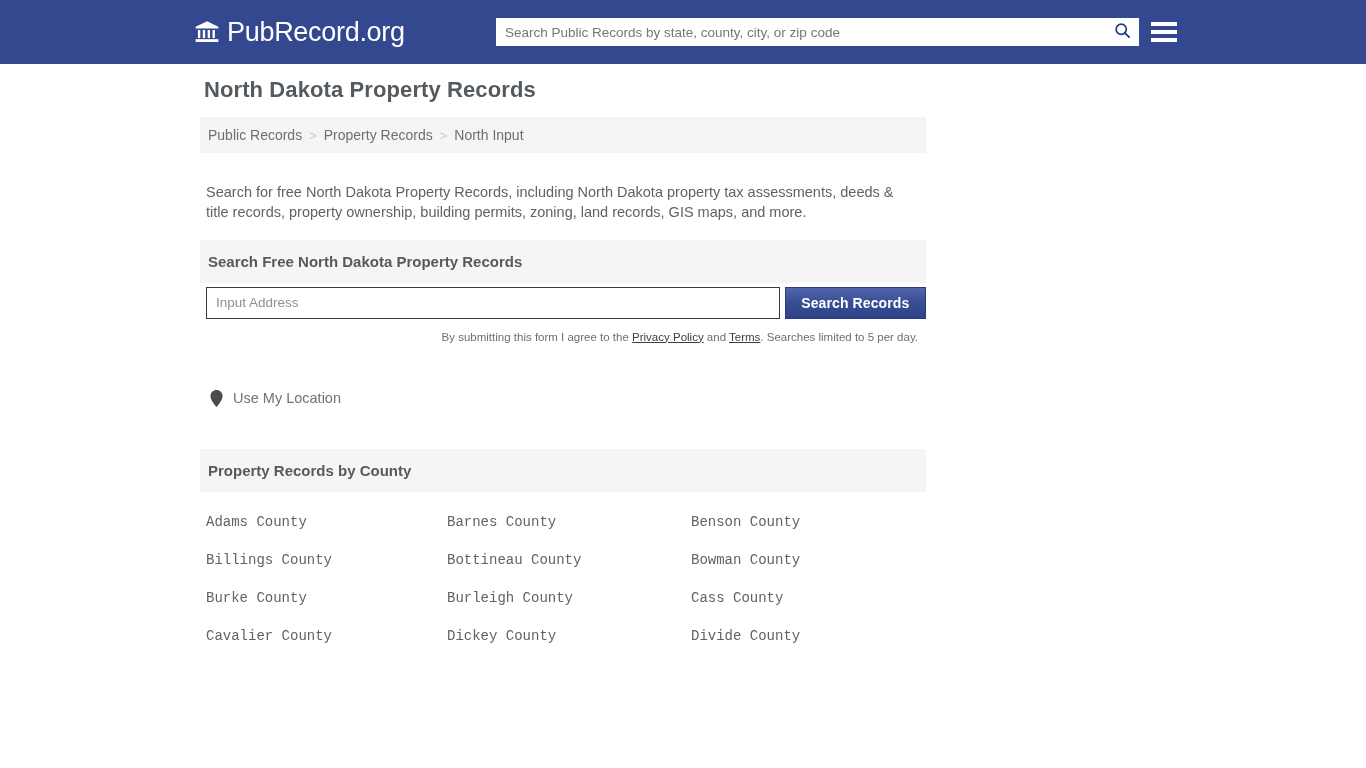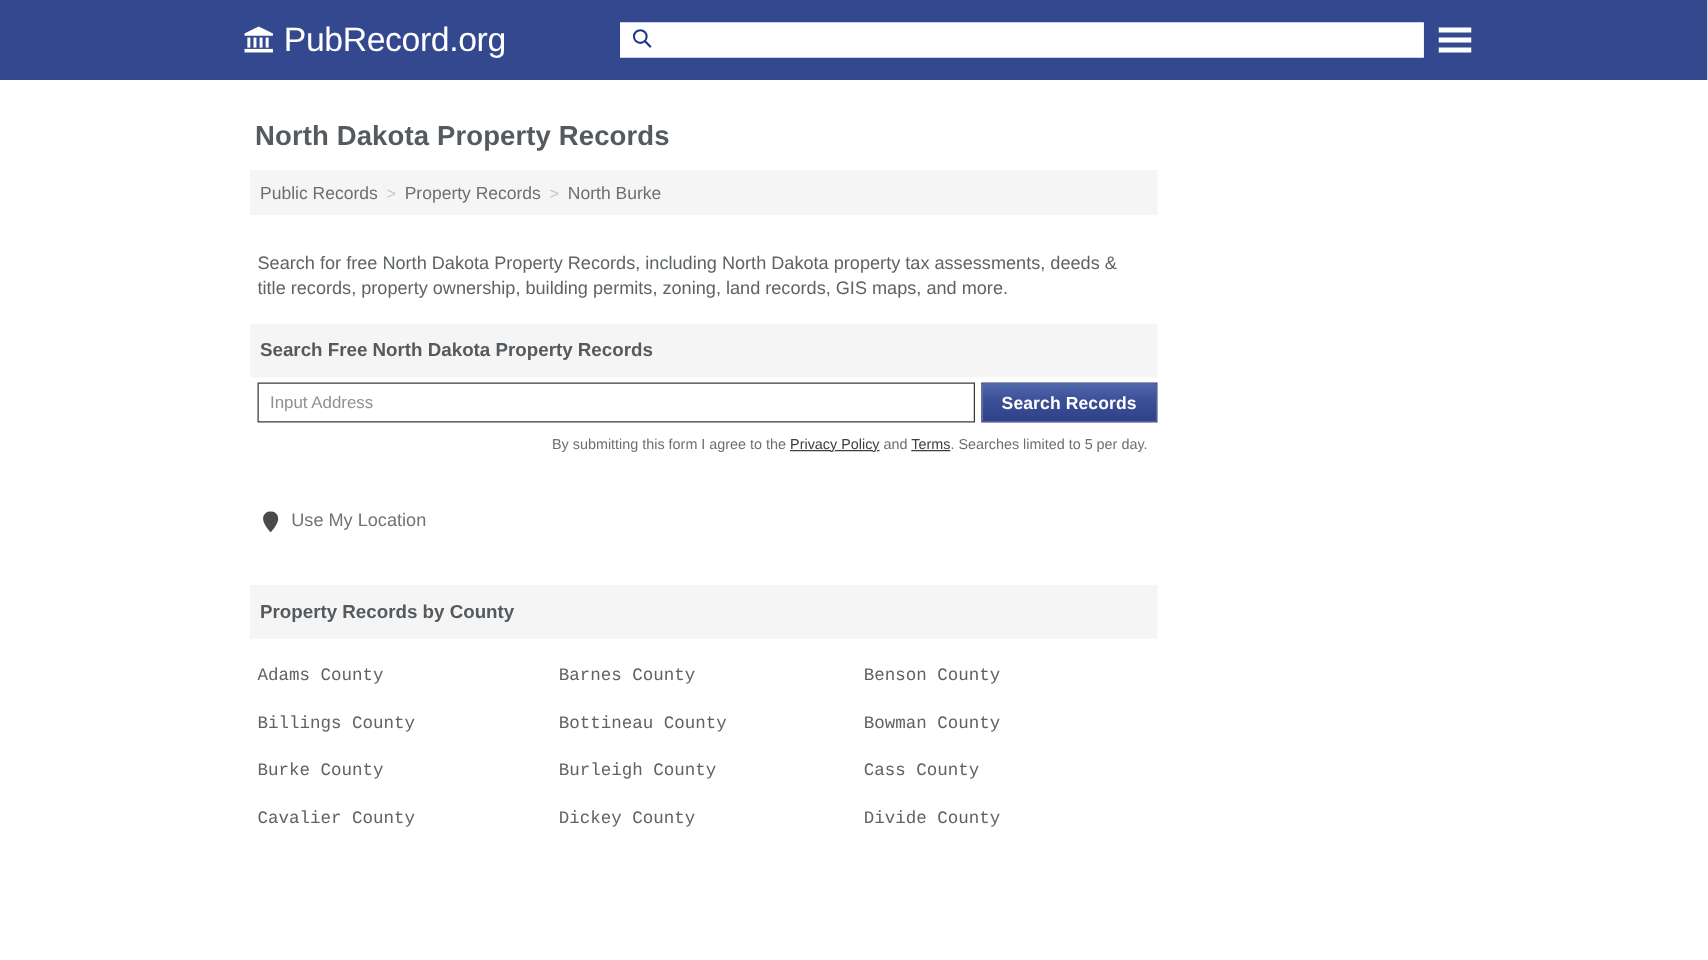--- a/index.html
+++ b/index.html
@@ -86,21 +86,21 @@
     height: 4px;
     width: 26px;
     background: #ffffff;
   }
 
   
   .wrap {
     width: 726px;
     margin: 0 auto;
     margin-left: 200px;
-    padding-top: 32px;
+    padding-top: 13px;
   }
   h1.page-title {
     font-size: 22px;
     font-weight: bold;
     color: #555a5e;
     margin: 0 0 14px 0;
     padding-left: 4px;
     letter-spacing: 0.1px;
   }
   .breadcrumb {
@@ -228,20 +228,21 @@
         <rect x="8.1" y="10.2" width="2.2" height="7.4" fill="#ffffff"></rect>
         <rect x="12.6" y="10.2" width="2.2" height="7.4" fill="#ffffff"></rect>
         <rect x="17.1" y="10.2" width="2.2" height="7.4" fill="#ffffff"></rect>
         <rect x="1.5" y="18.6" width="21" height="2.6" fill="#ffffff"></rect>
       </svg>
     </span>
     <span class="brand-text">PubRecord.org</span>
   </a>
 
   <div class="header-search">
+    <input class="header-search-input" type="text" placeholder="Search Public Records by state, county, city, or zip code" style="">
     <button class="header-search-btn">
       <span>
         <svg viewBox="0 0 24 24" width="19" height="19" aria-hidden="true">
           <circle cx="10.4" cy="10.4" r="6.4" fill="none" stroke="#1b3a85" stroke-width="2.1"></circle>
           <line x1="15.2" y1="15.2" x2="20.4" y2="20.4" stroke="#1b3a85" stroke-width="2.3" stroke-linecap="round"></line>
         </svg>
       </span>
     </button>
   </div>
 
@@ -254,21 +255,21 @@
 
 <div class="wrap">
 
   <h1 class="page-title">North Dakota Property Records</h1>
 
   <nav class="breadcrumb">
     <a href="#">Public Records</a>
     <span class="sep">&gt;</span>
     <a href="#">Property Records</a>
     <span class="sep">&gt;</span>
-    <a href="#">North Burke</a>
+    <a href="#">North Input</a>
   </nav>
 
   <p class="intro">Search for free North Dakota Property Records, including North Dakota property tax assessments, deeds &amp; title records, property ownership, building permits, zoning, land records, GIS maps, and more.</p>
 
   <div class="section-head">Search Free North Dakota Property Records</div>
   <div class="section-body">
 
     <div class="search-form">
       <input class="address-input" type="text" placeholder="Input Address" style="">
       <button class="search-records-btn">Search Records</button>

